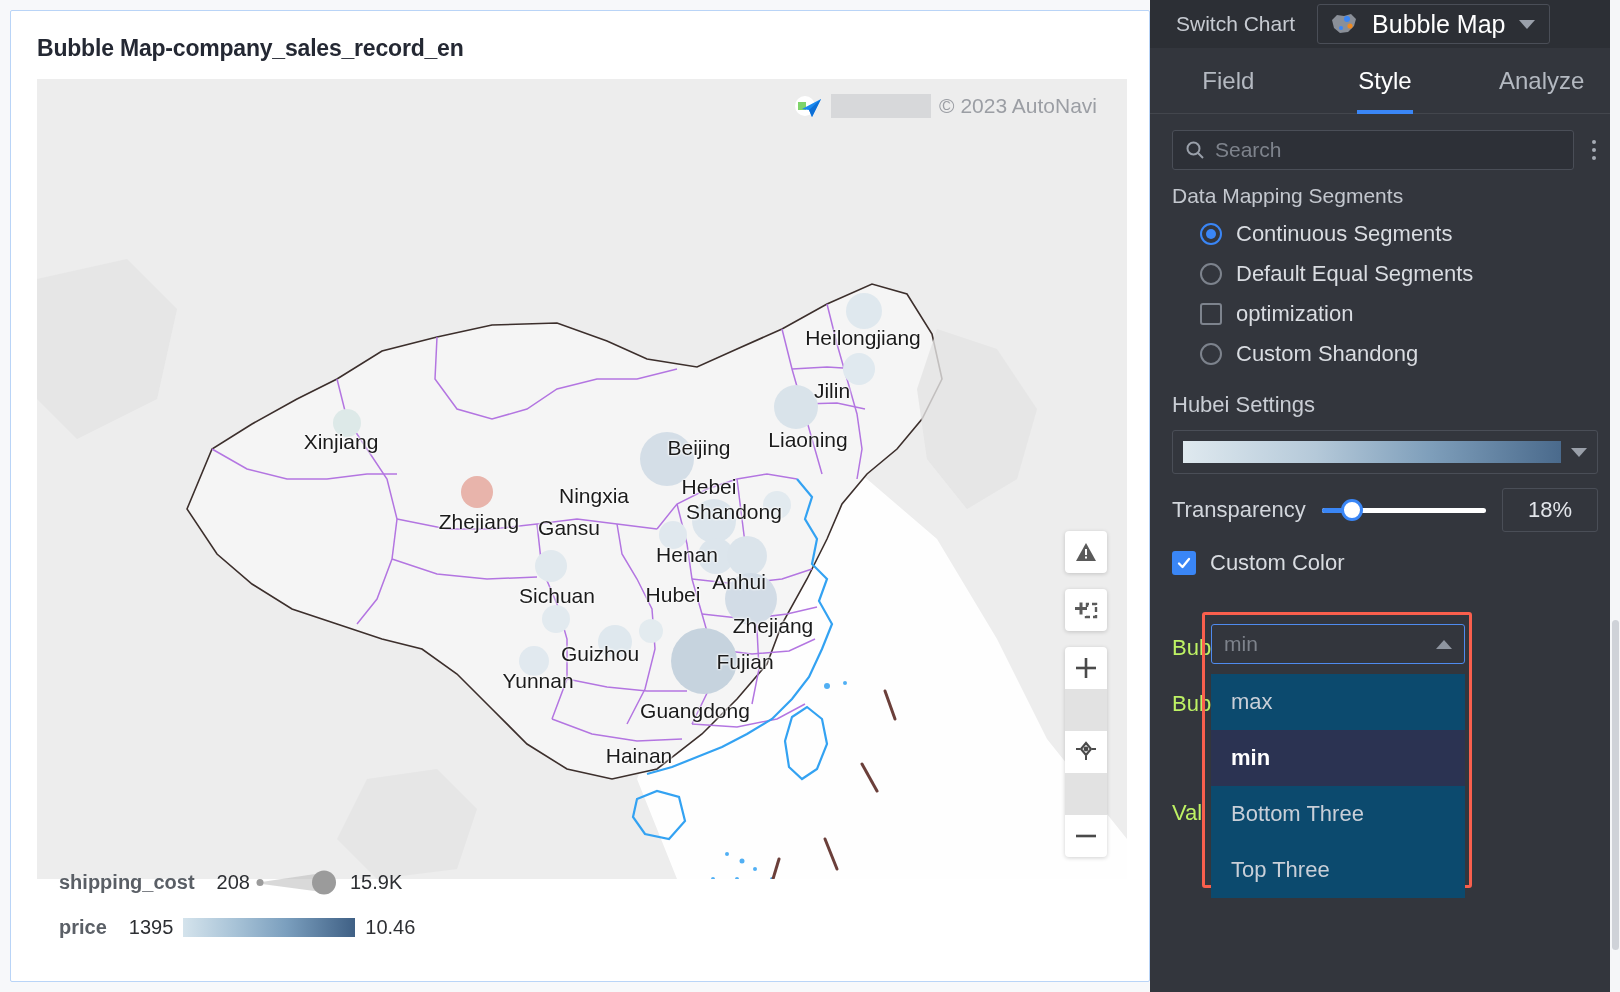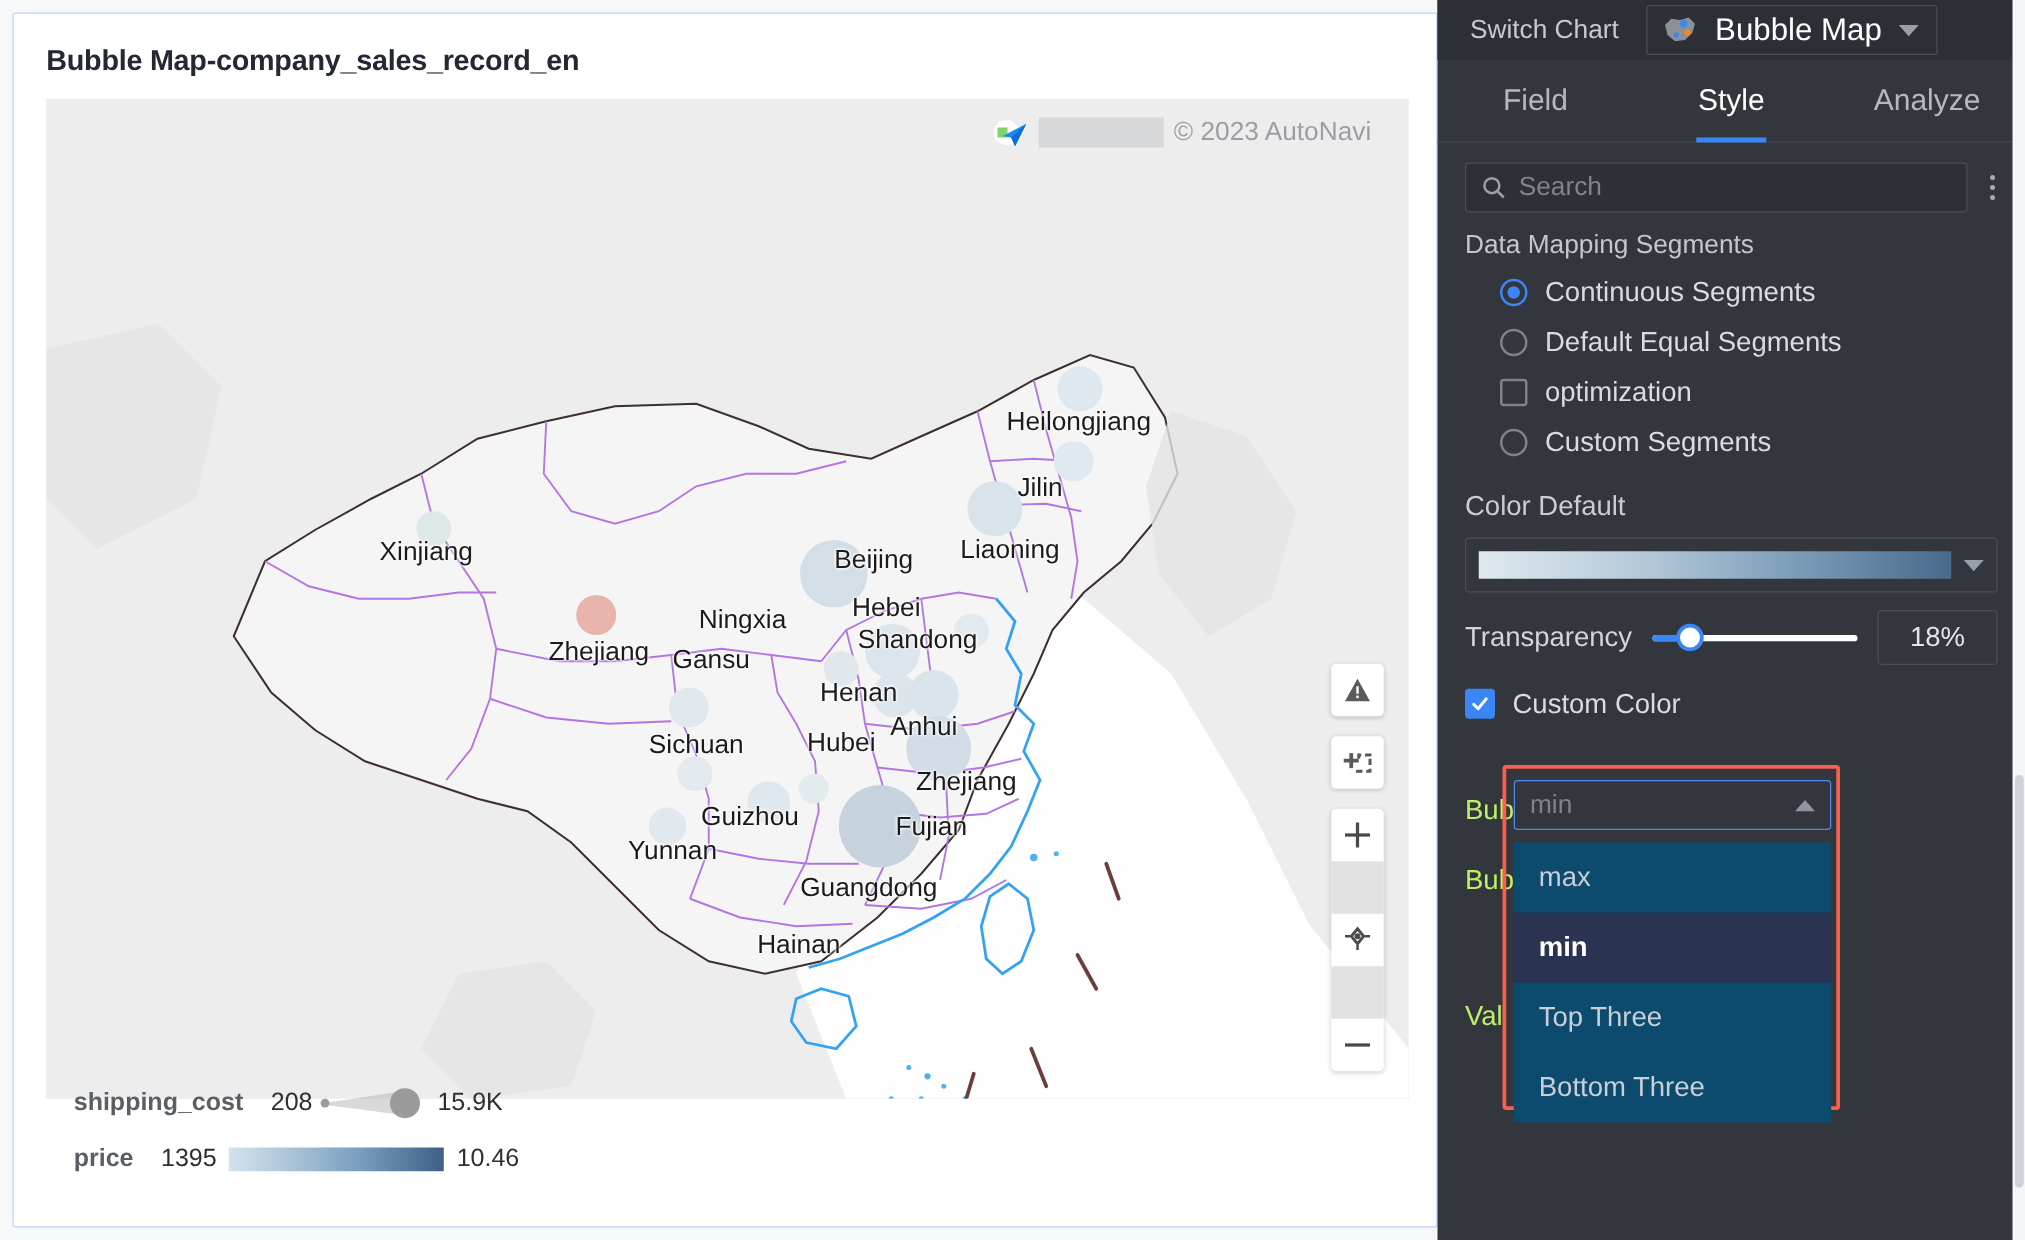--- a/index.html
+++ b/index.html
@@ -604,24 +604,24 @@
     <div class="opt-row">
       <div class="radio"></div>
       <div class="opt-text">Default Equal Segments</div>
     </div>
     <div class="opt-row">
       <div class="checkbox-sq"></div>
       <div class="opt-text">optimization</div>
     </div>
     <div class="opt-row">
       <div class="radio"></div>
-      <div class="opt-text">Custom Segments</div>
-    </div>
-
-    <div class="subhead">Color Default</div>
+      <div class="opt-text">Custom Shandong</div>
+    </div>
+
+    <div class="subhead">Hubei Settings</div>
 
     <div class="color-select">
       <div class="color-gradient"></div>
       <div class="caret-sm"></div>
     </div>
 
     <div class="transp-row">
       <div class="transp-label">Transparency</div>
       <div class="slider">
         <div class="slider-track"></div>
@@ -657,18 +657,18 @@
     </div>
   </div>
 
   <div class="dd-select">
     <div class="dd-select-text">min</div>
     <div class="caret-up"></div>
   </div>
   <div class="dd-list">
     <div class="dd-item">max</div>
     <div class="dd-item selected">min</div>
+    <div class="dd-item">Bottom Three</div>
     <div class="dd-item">Top Three</div>
-    <div class="dd-item">Bottom Three</div>
   </div>
   <div class="dd-highlight"></div>
 
 </div>
 
 </body></html>

